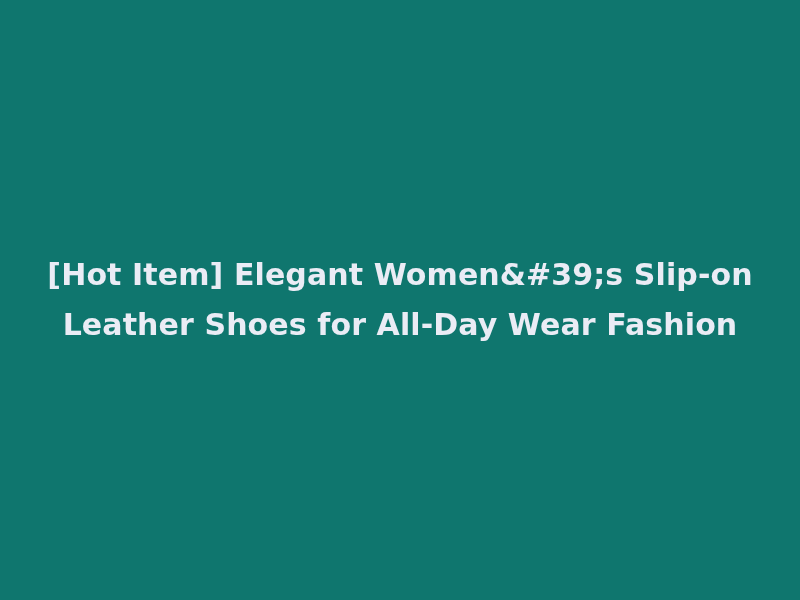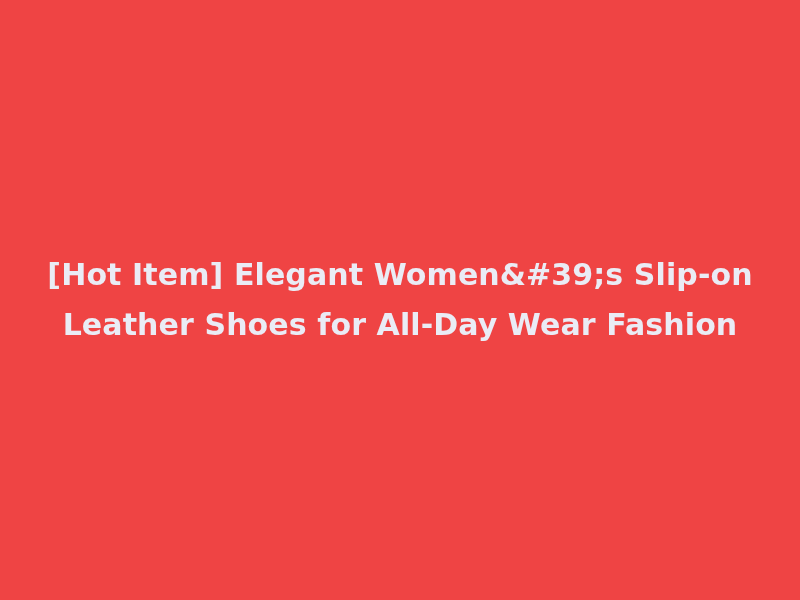--- a/index.html
+++ b/index.html
@@ -38,17 +38,17 @@
     letter-spacing: 0.1px;
     color: #eaecf5;
     word-wrap: break-word;
     overflow-wrap: break-word;
     -webkit-font-smoothing: antialiased;
   }
 </style>
 </head>
 <body>
 
-<div id="title-card" style="background-color: #ef4444;">
+<div id="title-card" style="background-color: #0f766e;">
 
   <h1 id="heading-block" style="color: rgb(234, 236, 245); font-size: 30px; line-height: 50px; text-align: center;">[Hot Item] Elegant Women&amp;#39;s Slip-on Leather Shoes for All-Day Wear Fashion</h1>
 
 </div>
 
 </body></html>

